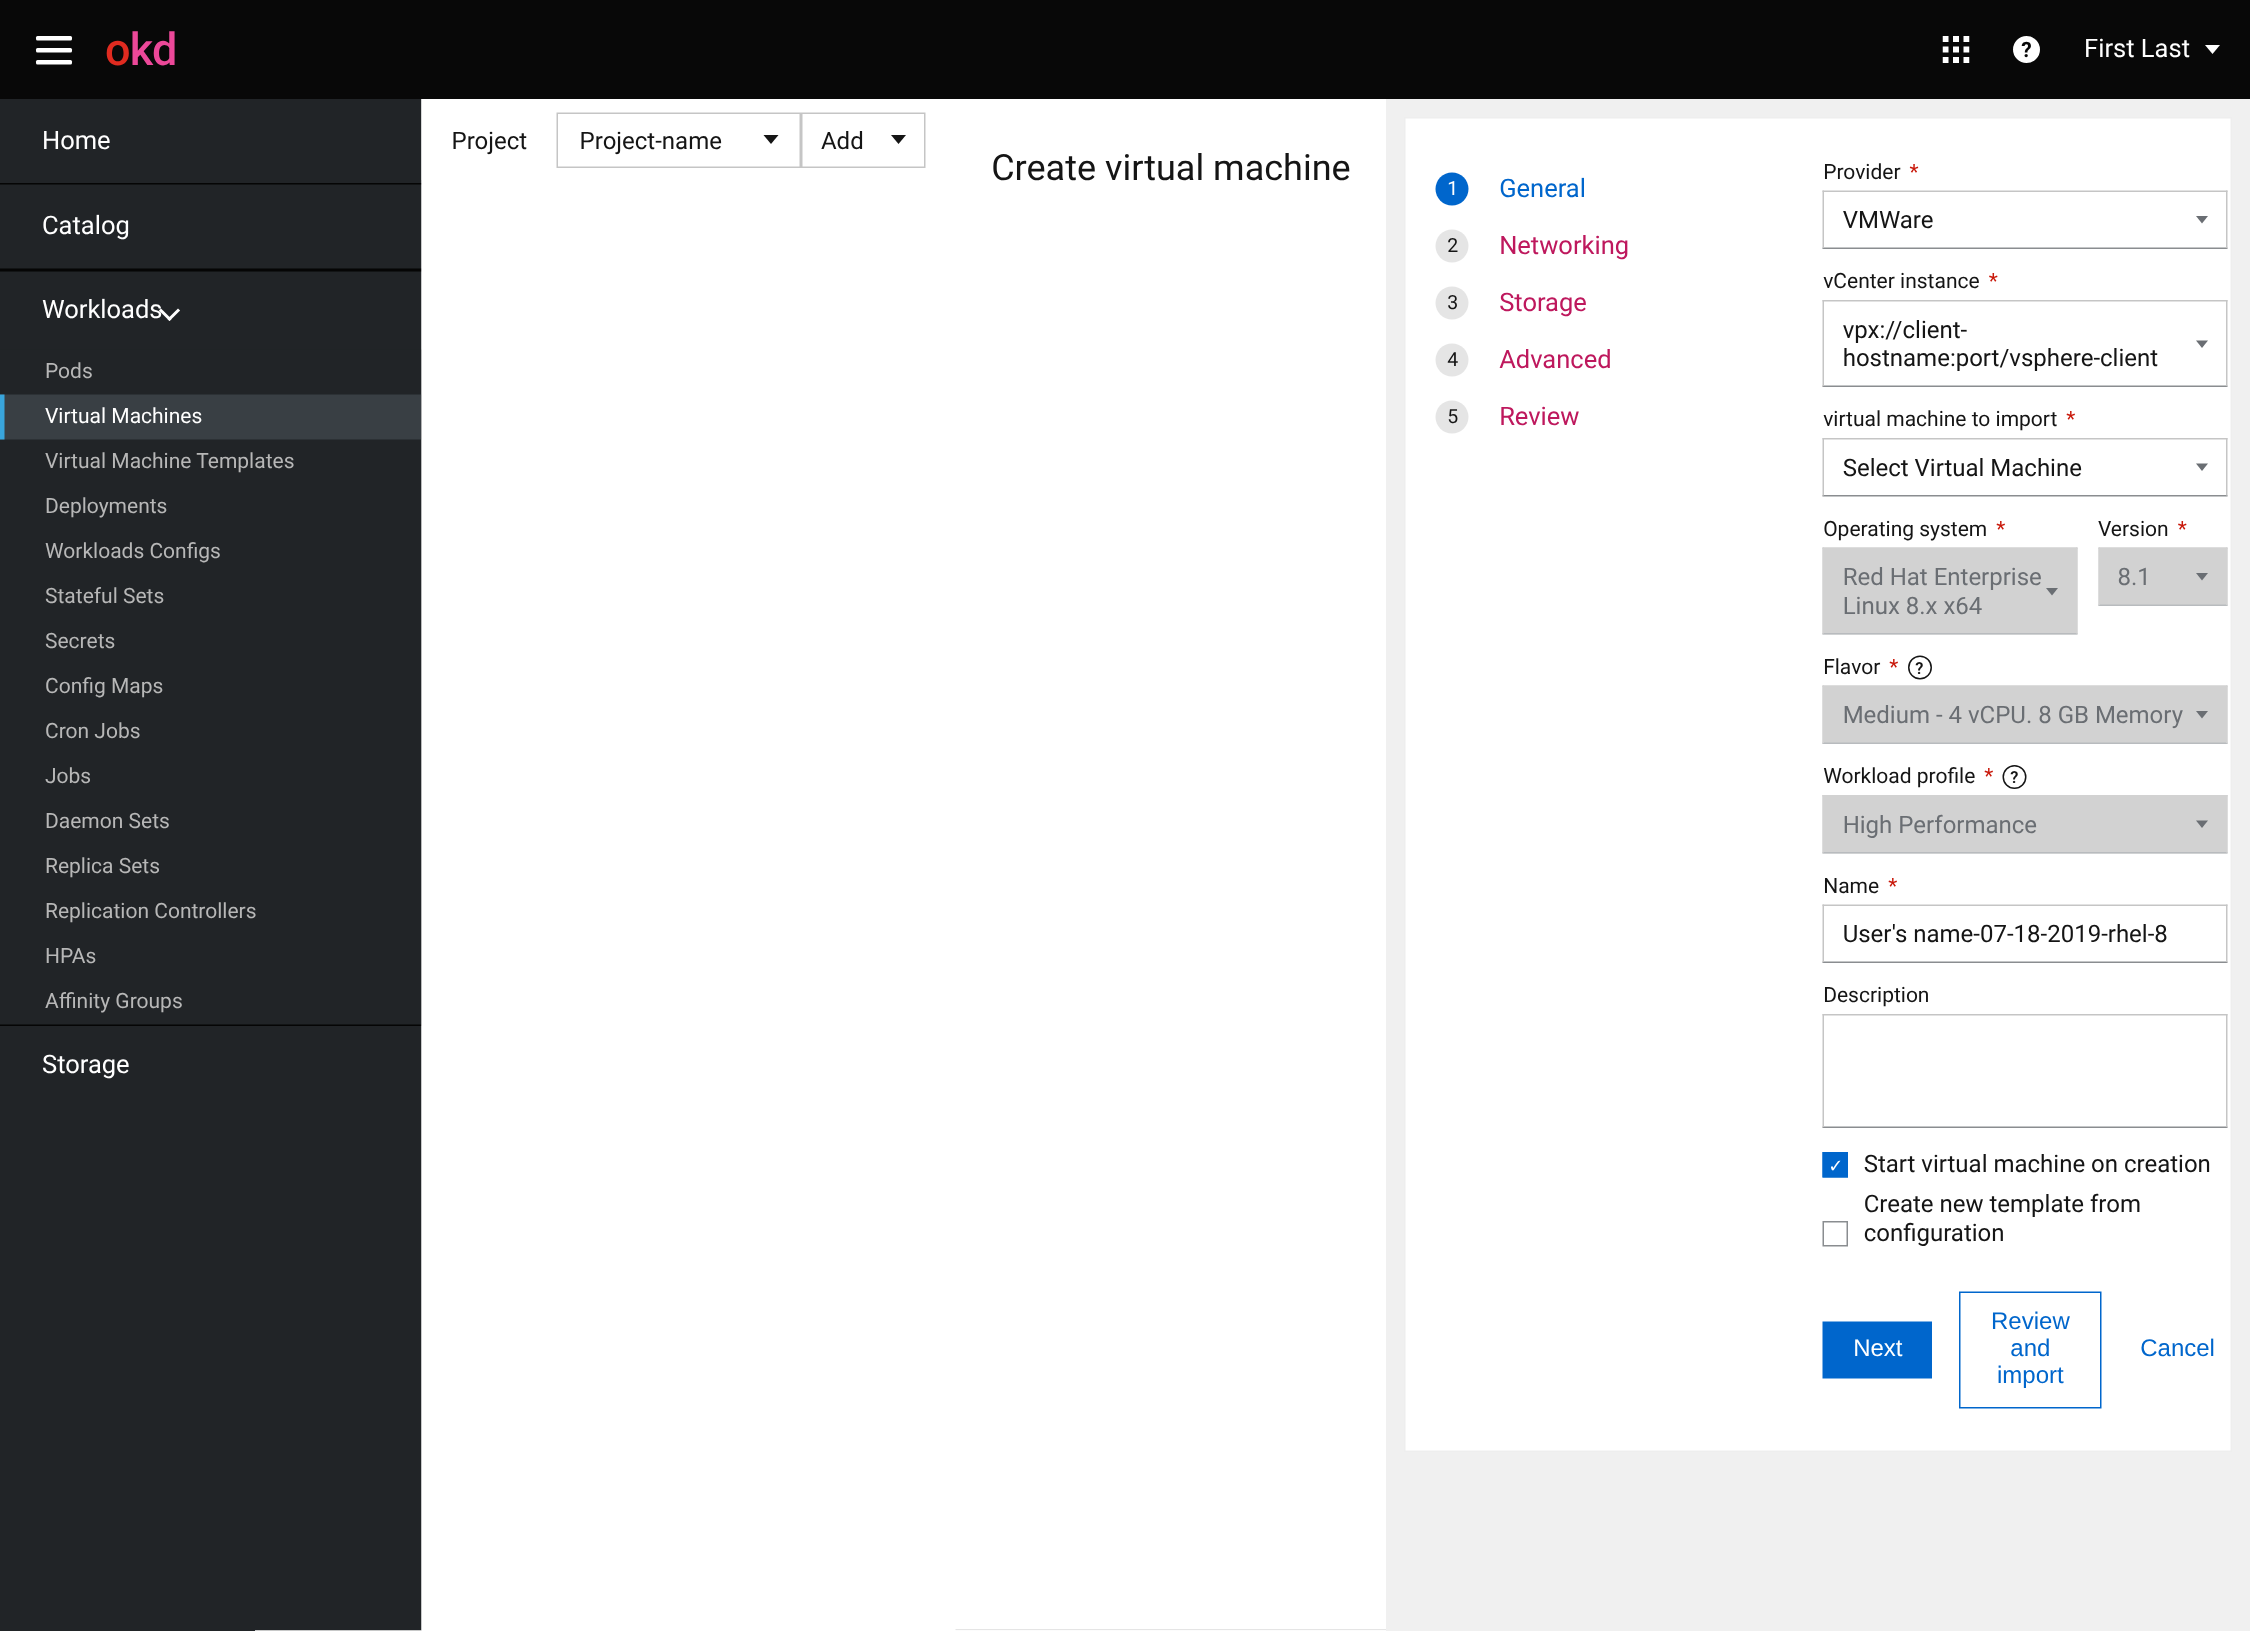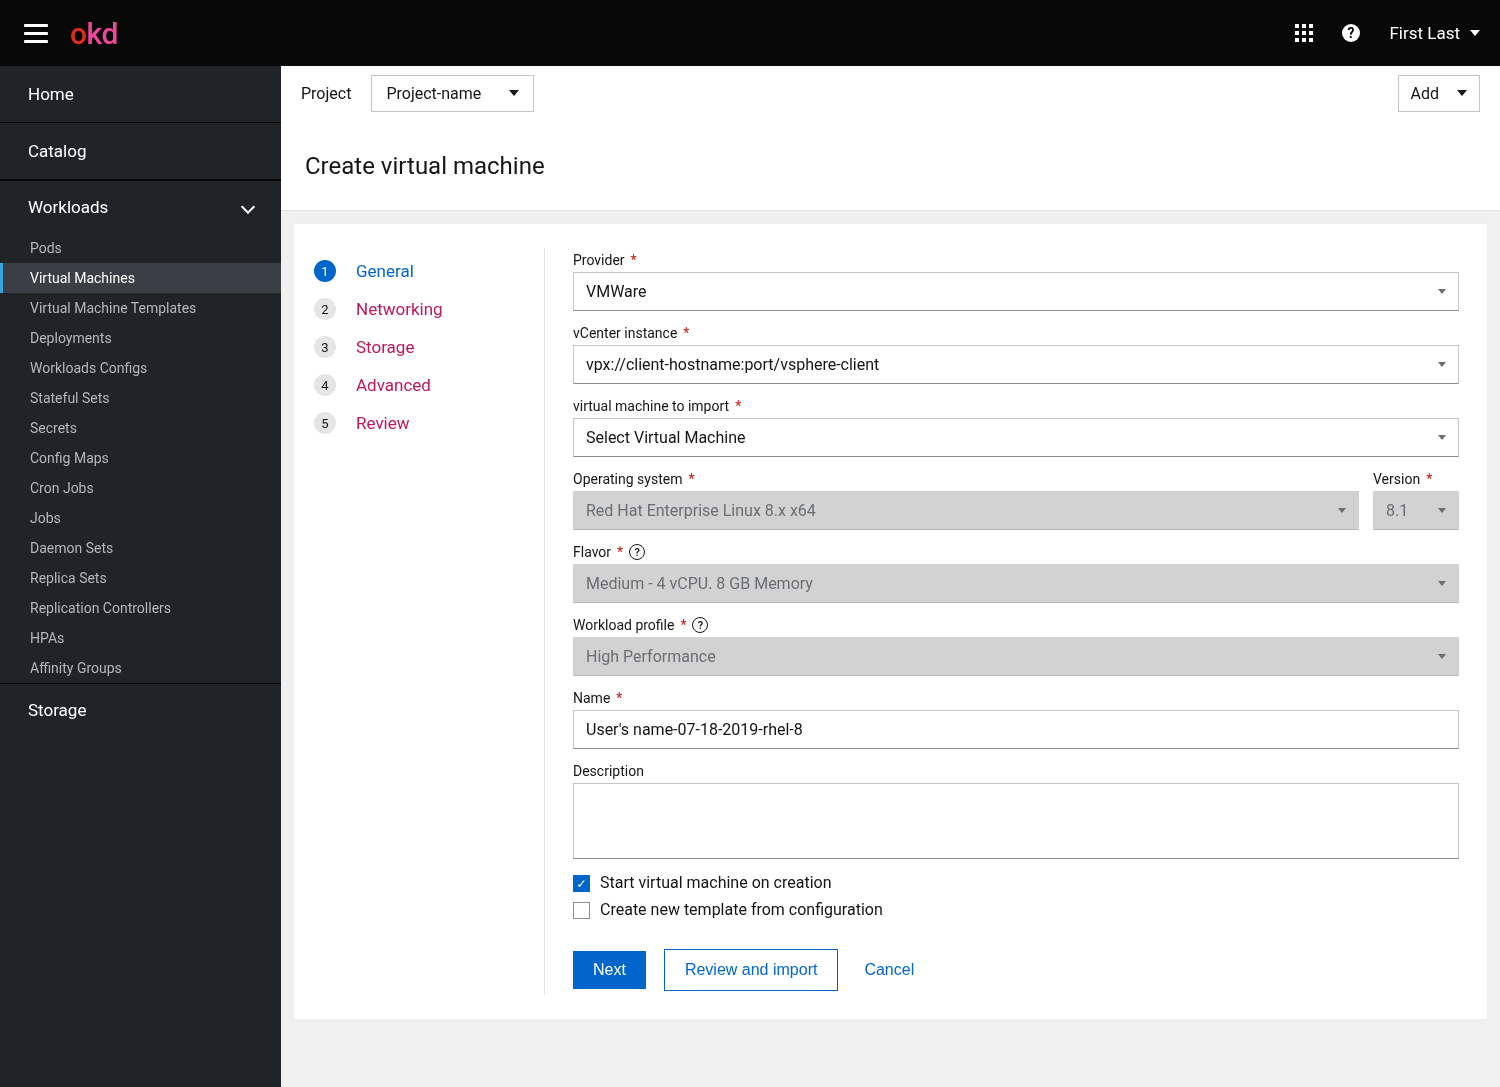--- a/index.html
+++ b/index.html
@@ -49,21 +49,21 @@
     color: #fff;
     border-bottom: 1px solid #050505;
     cursor: pointer;
   }
   .sidebar .section-header {
     padding: 16px 28px;
     font-size: 17px;
     color: #fff;
     border-top: 1px solid #050505;
     display: flex;
-    justify-content: space-between;
+    justify-content: flex-start;
     align-items: center;
     cursor: pointer;
   }
   .sidebar .sub-items {
     background: #212427;
   }
   .sidebar .sub-item {
     padding: 7px 28px 7px 30px;
     font-size: 14px;
     color: #b7b7b7;
@@ -71,21 +71,21 @@
   }
   .sidebar .sub-item.active {
     background: #393f44;
     color: #fff;
     border-left: 3px solid #39a5dc;
     padding-left: 27px;
   }
   .sidebar .section-sep { border-top: 1px solid #050505; }
 
   
-  .main { flex: 1; background: #fff; display: flex; flex-direction: column; overflow: hidden; }
+  .main { flex: 1; background: #fff; display: flex; flex-direction: row; overflow: hidden; }
   .project-bar {
     padding: 12px 20px;
     display: flex;
     align-items: center;
     justify-content: space-between;
     background: #fff;
     height: 54px;
   }
   .project-left { display: flex; align-items: center; gap: 20px; }
   .project-label { font-size: 16px; color: #151515; }

